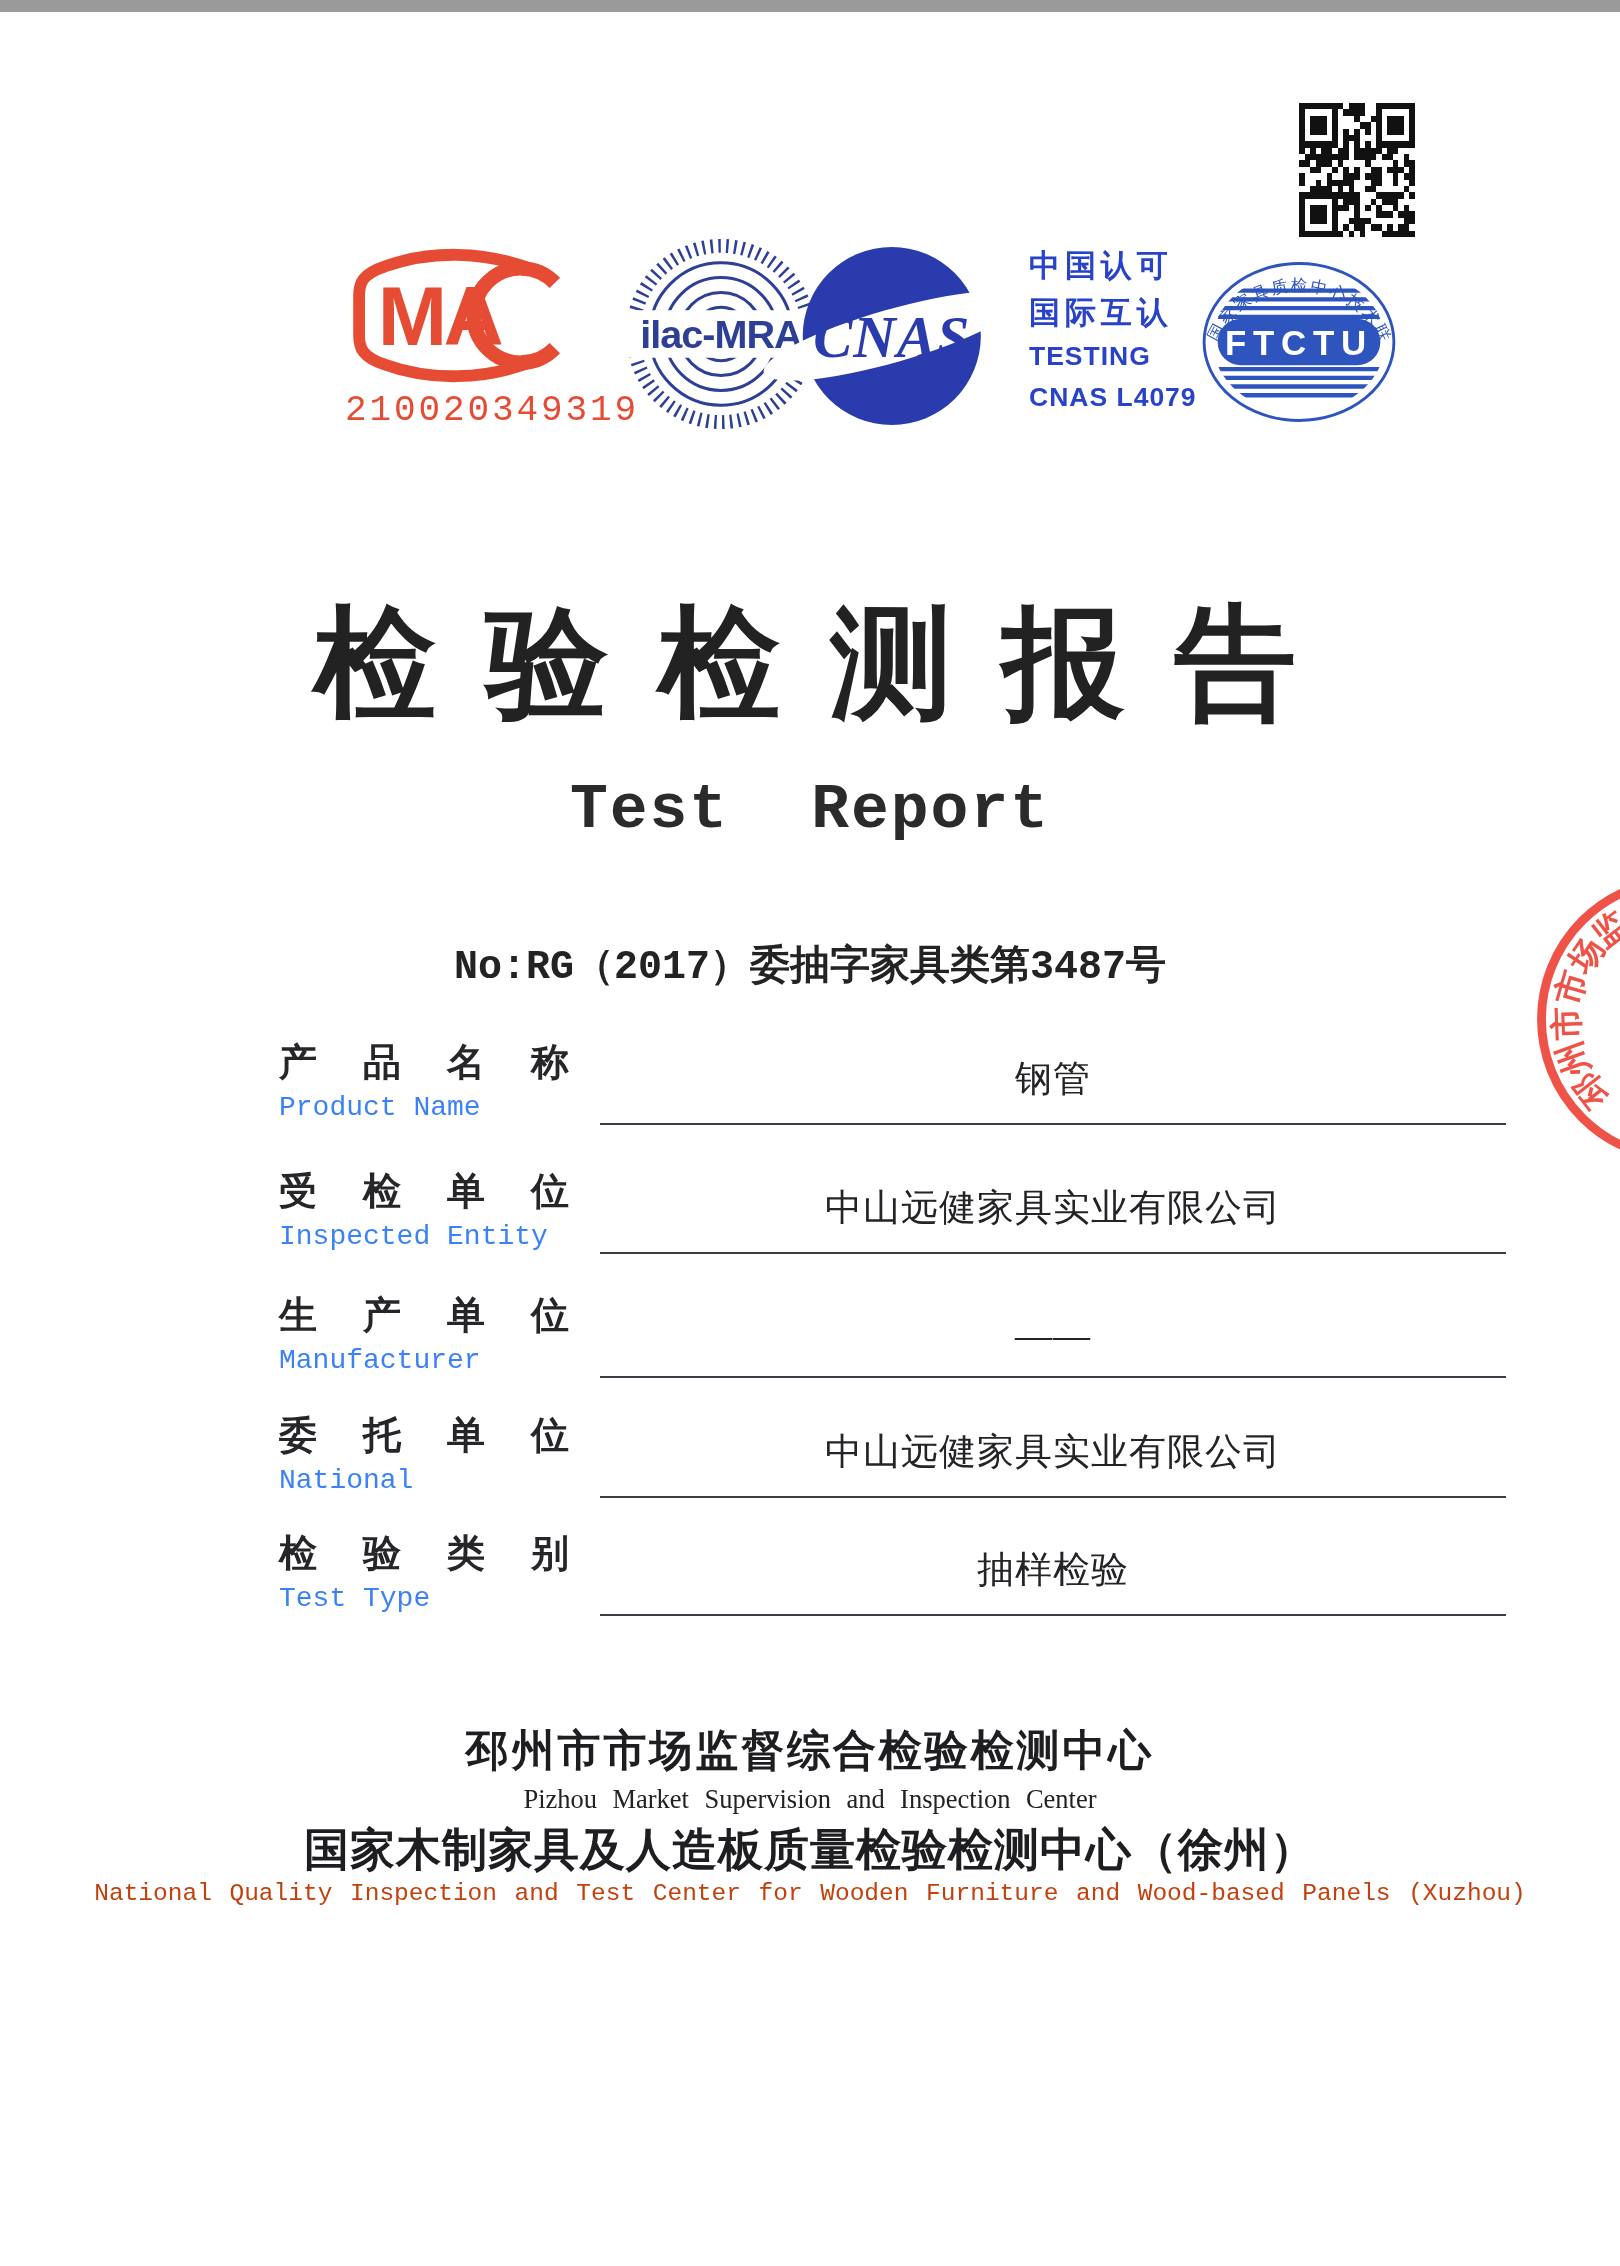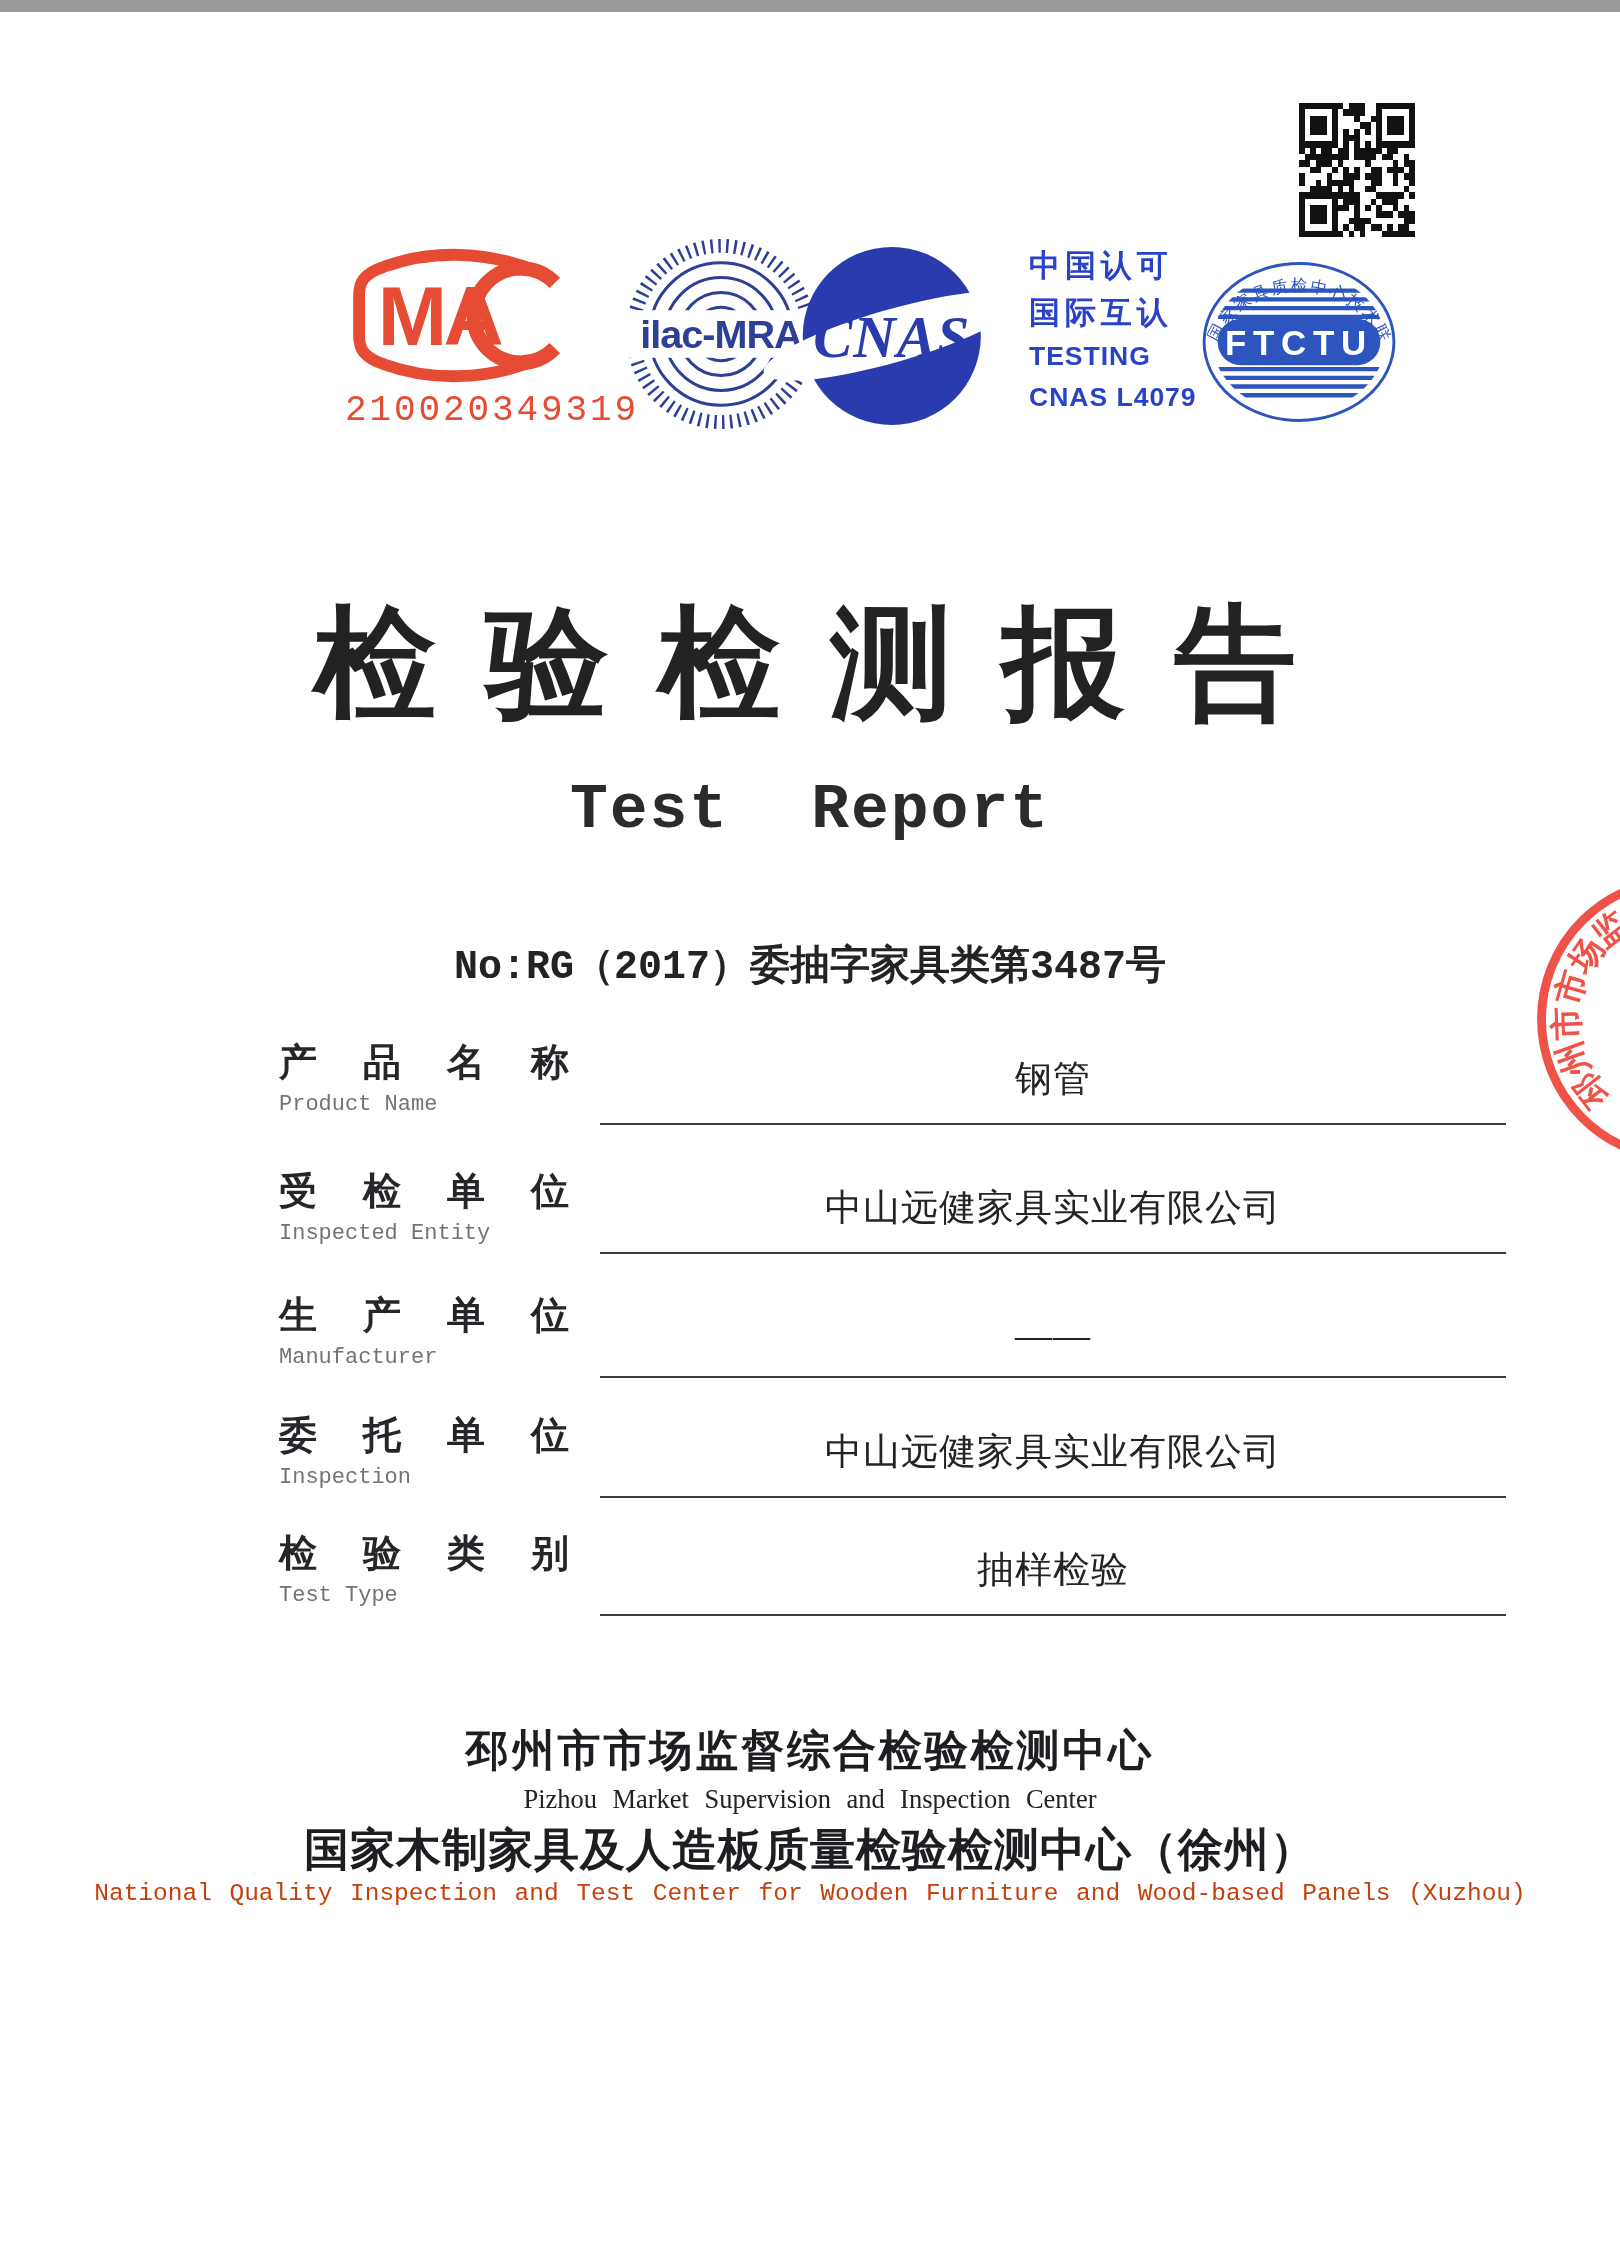--- a/index.html
+++ b/index.html
@@ -48,21 +48,21 @@
     font-family:"Liberation Mono","DejaVu Sans Mono","Liberation Serif",monospace;
   }
 
   
   .frow{position:absolute;left:279px;width:1227px;}
   .frow .lbl-zh{
     width:290px;font-size:38px;font-weight:bold;color:#26262a;
     text-align:justify;text-align-last:justify;white-space:nowrap;line-height:1;
   }
   .frow .lbl-en{
-    margin-top:12.7px;font-size:22px;color:#737373;line-height:1;
+    margin-top:12.7px;font-size:28px;color:#3b82f6;line-height:1;
     font-family:"Liberation Mono","DejaVu Sans Mono",monospace;white-space:nowrap;
   }
   .frow .val-cell{
     position:absolute;left:321px;top:-11.8px;width:906px;height:94px;
     border-bottom:2px solid var(--line-color);
     display:flex;align-items:flex-end;justify-content:center;
     padding-bottom:19.6px;box-sizing:border-box;
     font-size:37px;color:#242428;letter-spacing:1px;white-space:nowrap;
   }
   
@@ -422,21 +422,21 @@
     <div class="lbl-en">Inspected Entity</div>
     <div class="val-cell">中山远健家具实业有限公司</div>
   </div>
   <div class="frow" style="top:1284px">
     <div class="lbl-zh">生 产 单 位</div>
     <div class="lbl-en">Manufacturer</div>
     <div class="val-cell">——</div>
   </div>
   <div class="frow" style="top:1404px">
     <div class="lbl-zh">委 托 单 位</div>
-    <div class="lbl-en">Inspection</div>
+    <div class="lbl-en">National</div>
     <div class="val-cell">中山远健家具实业有限公司</div>
   </div>
   <div class="frow" style="top:1522px">
     <div class="lbl-zh">检 验 类 别</div>
     <div class="lbl-en">Test Type</div>
     <div class="val-cell">抽样检验</div>
   </div>
 
   <div class="abs footer">
     <div class="org1-cn">邳州市市场监督综合检验检测中心</div>

